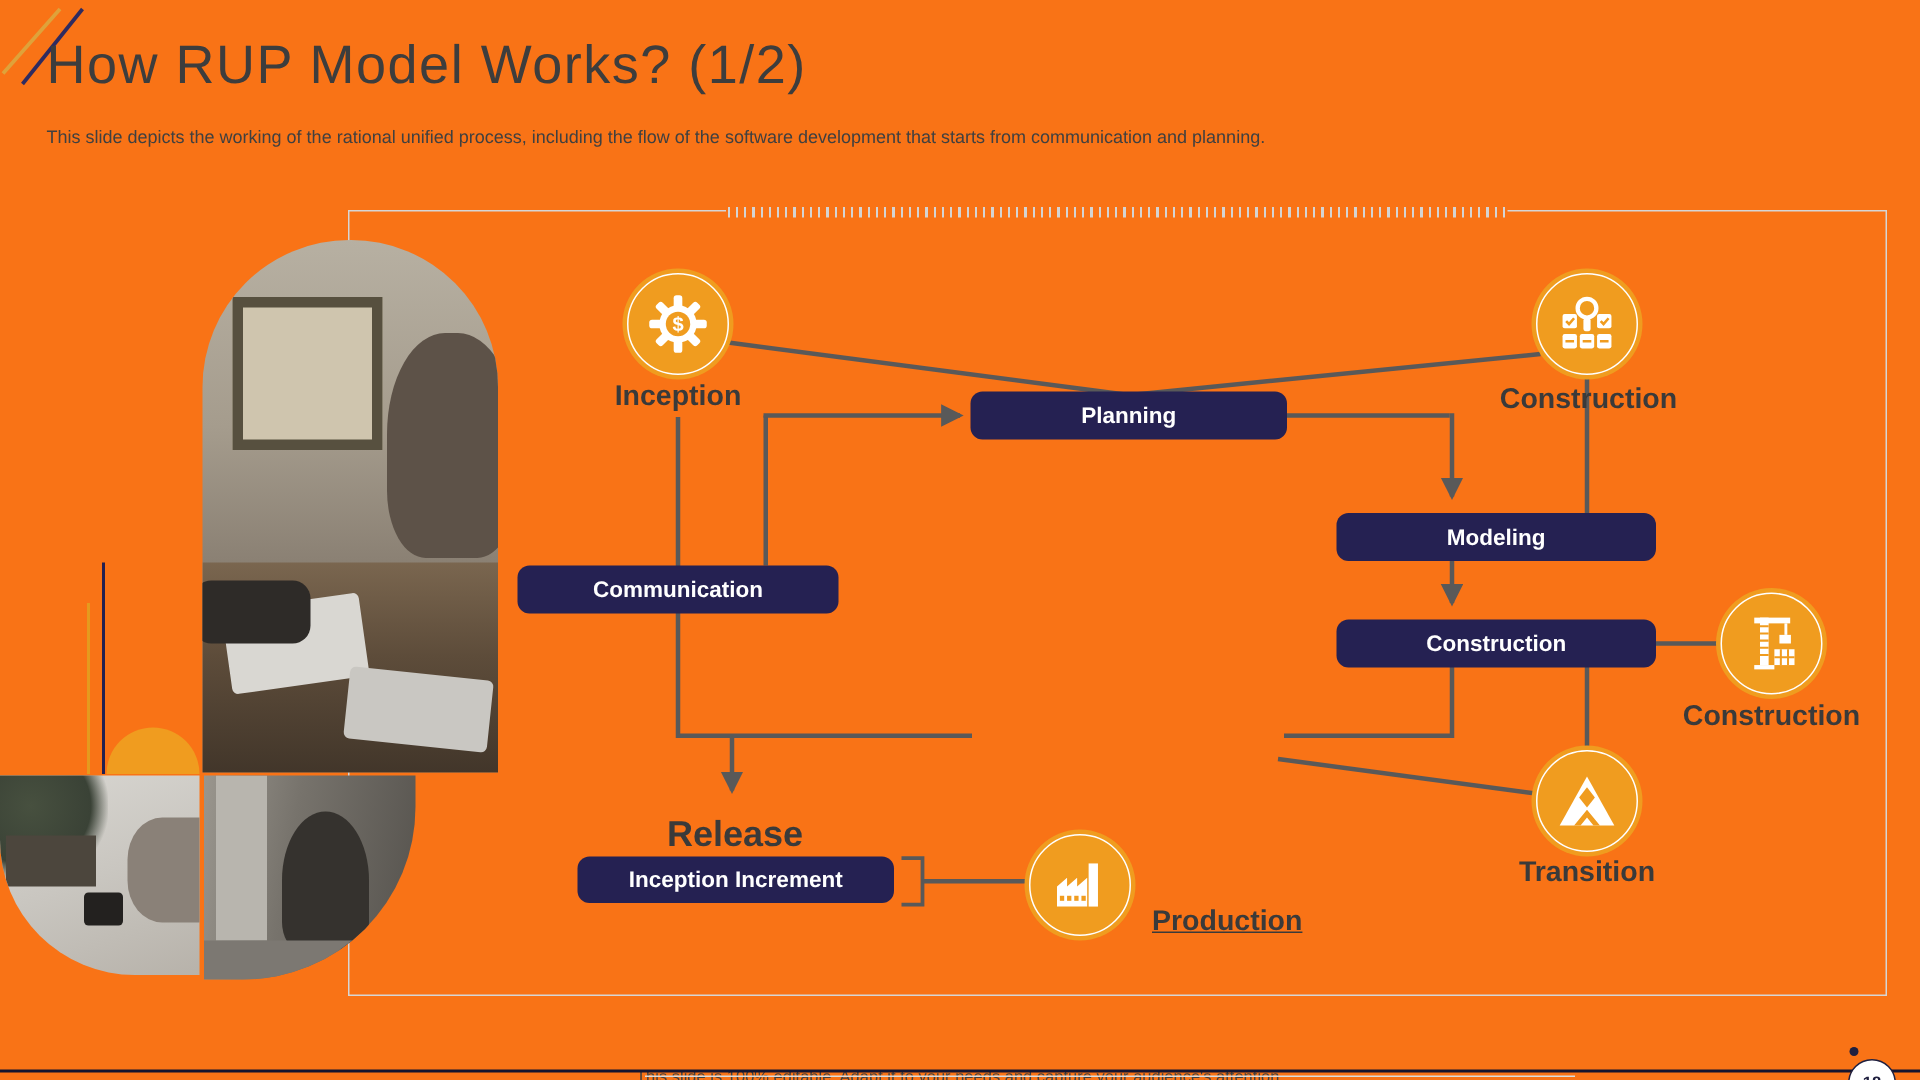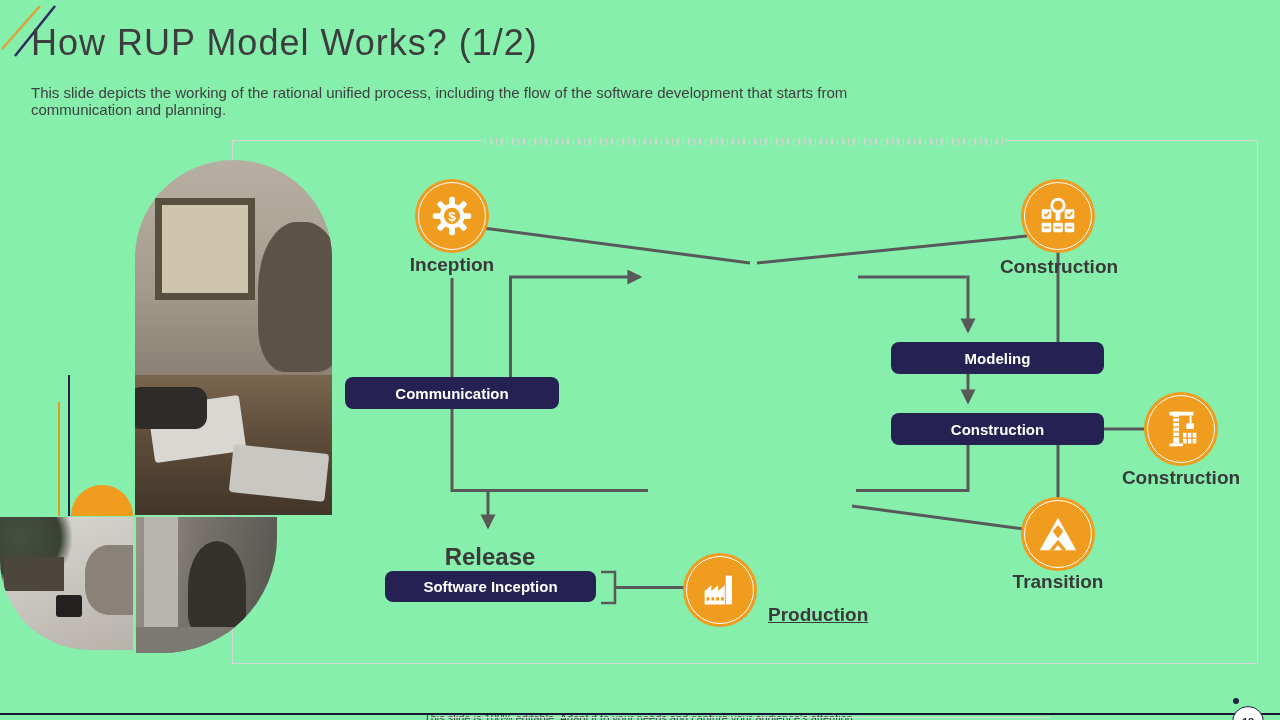--- a/index.html
+++ b/index.html
@@ -1,23 +1,23 @@
 <!DOCTYPE html>
 <html><head>
 <meta charset="utf-8">
 <style>
   html,body{margin:0;padding:0;background:#888;}
   #slide{
-    position:relative;width:1280px;height:720px;background:#86efac;
+    position:relative;width:1280px;height:720px;background:#f97316;
     font-family:"Liberation Sans",sans-serif;overflow:hidden;margin:0 auto;
   }
   
   .title{position:absolute;left:31px;top:22px;font-size:36px;color:#3d3d3d;
     letter-spacing:1px;font-weight:400;z-index:5;}
-  .subtitle{position:absolute;left:31px;top:84px;width:830px;font-size:15px;
+  .subtitle{position:absolute;left:31px;top:84px;width:830px;font-size:12px;
     color:#404040;z-index:5;}
   
   .bseg{position:absolute;background:#d6d6d6;z-index:1;}
   .bdash{position:absolute;left:485px;top:138px;width:520px;height:7px;z-index:1;
     background:repeating-linear-gradient(90deg,#d4d4d4 0 1.5px,transparent 1.5px 5.5px);}
   
   svg.connectors{position:absolute;left:0;top:0;z-index:2;}
   
   .box{position:absolute;height:32px;background:#252152;border-radius:8px;color:#fff;
     font-weight:bold;font-size:15px;display:flex;align-items:center;justify-content:center;
@@ -125,24 +125,25 @@
   </div>
   <div class="photo" id="photo-woman">
     <div style="left:8px;top:0;width:34px;height:110px;background:#b8b5ae;"></div>
     <div style="left:52px;top:24px;width:58px;height:92px;background:#35322e;border-radius:50% 50% 20% 20%;"></div>
     <div style="left:0;bottom:0;width:100%;height:26px;background:#7c7872;"></div>
   </div>
   <div class="vline" style="left:68px;top:375px;height:141px;background:#232050;"></div>
   <div class="vline" style="left:58px;top:402px;height:114px;background:#E59A1E;"></div>
   <div id="semi"></div>
 
+  <div class="box" style="left:647px;top:261px;width:211px;">Planning</div>
   <div class="box" style="left:891px;top:342px;width:213px;">Modeling</div>
   <div class="box" style="left:345px;top:377px;width:214px;">Communication</div>
   <div class="box" style="left:891px;top:413px;width:213px;">Construction</div>
-  <div class="box" style="left:385px;top:571px;width:211px;height:31px;">Software Inception</div>
+  <div class="box" style="left:385px;top:571px;width:211px;height:31px;">Inception Increment</div>
 
   <div class="circle" style="left:415px;top:179px;">
     <svg width="46" height="46" viewBox="0 0 48 48">
       <g fill="#fff">
         <rect x="21" y="4" width="6" height="9" rx="2"></rect>
         <rect x="21" y="35" width="6" height="9" rx="2"></rect>
         <rect x="4" y="21" width="9" height="6" rx="2"></rect>
         <rect x="35" y="21" width="9" height="6" rx="2"></rect>
         <rect x="21" y="4" width="6" height="9" rx="2" transform="rotate(45 24 24)"></rect>
         <rect x="21" y="35" width="6" height="9" rx="2" transform="rotate(45 24 24)"></rect>

